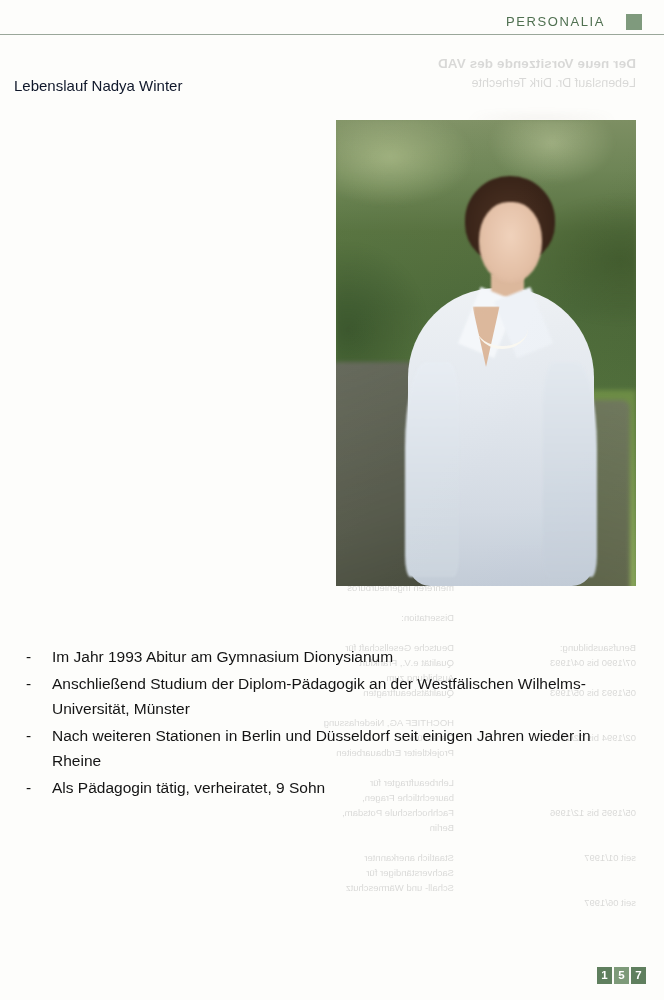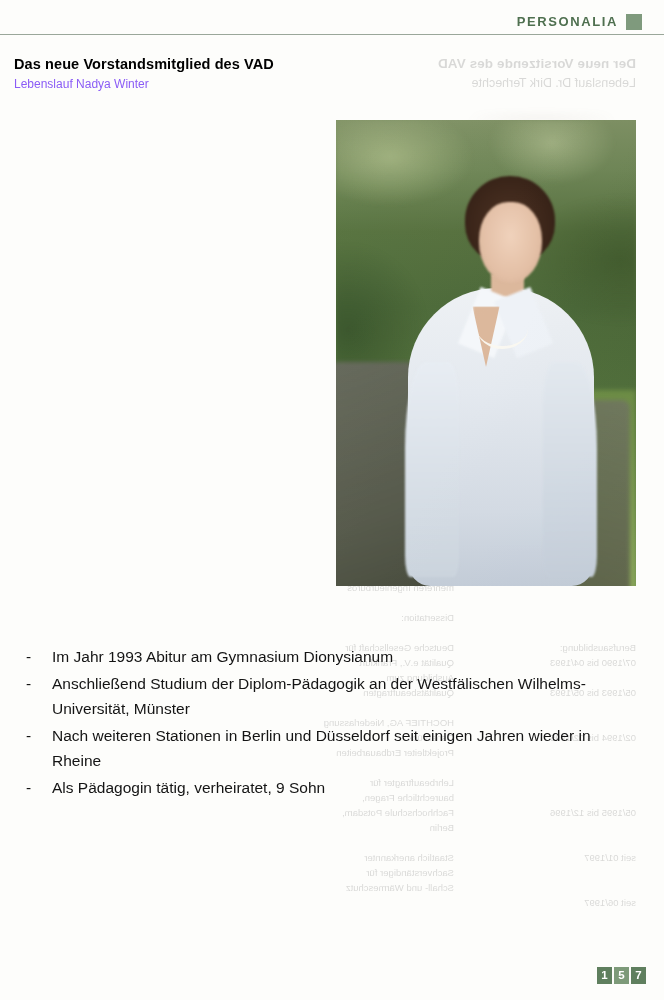--- a/index.html
+++ b/index.html
@@ -71,24 +71,24 @@
   .header-rule {
     position: absolute;
     left: 0;
     top: 34px;
     width: 664px;
     height: 1px;
     background: #9aa79a;
   }
   .header-label {
     position: absolute;
-    right: 46px;
+    right: 59px;
     top: 14px;
     font-size: 13px;
-    font-weight: bold;
+    font-weight: normal;
     letter-spacing: 1.6px;
     color: #4f7050;
   }
   .header-square {
     position: absolute;
     right: 22px;
     top: 14px;
     width: 16px;
     height: 16px;
     background: #7f9a7d;
@@ -101,22 +101,22 @@
     top: 56px;
     font-size: 14.5px;
     font-weight: bold;
     color: #000;
     letter-spacing: 0.1px;
   }
   .subtitle {
     position: absolute;
     left: 14px;
     top: 77px;
-    font-size: 12px;
-    color: #8b5cf6;
+    font-size: 15px;
+    color: #0f172a;
   }
 
   
   .photo-frame {
     position: absolute;
     left: 336px;
     top: 120px;
     width: 300px;
     height: 466px;
     overflow: hidden;
@@ -395,21 +395,20 @@
 
 Staatlich anerkannter
 Sachverständiger für
 Schall- und Wärmeschutz</div>
   </div>
 
   <div class="header-label">PERSONALIA</div>
   <div class="header-square"></div>
   <div class="header-rule"></div>
 
-  <div class="title">Das neue Vorstandsmitglied des VAD</div>
   <div class="subtitle">Lebenslauf Nadya Winter</div>
 
   <div class="photo-frame">
     <div class="photo">
       <div class="foliage"></div>
       <div class="lawn"></div>
       <div class="chair"></div>
       <div class="chair2"></div>
       <div class="person">
         <div class="torso"></div>

